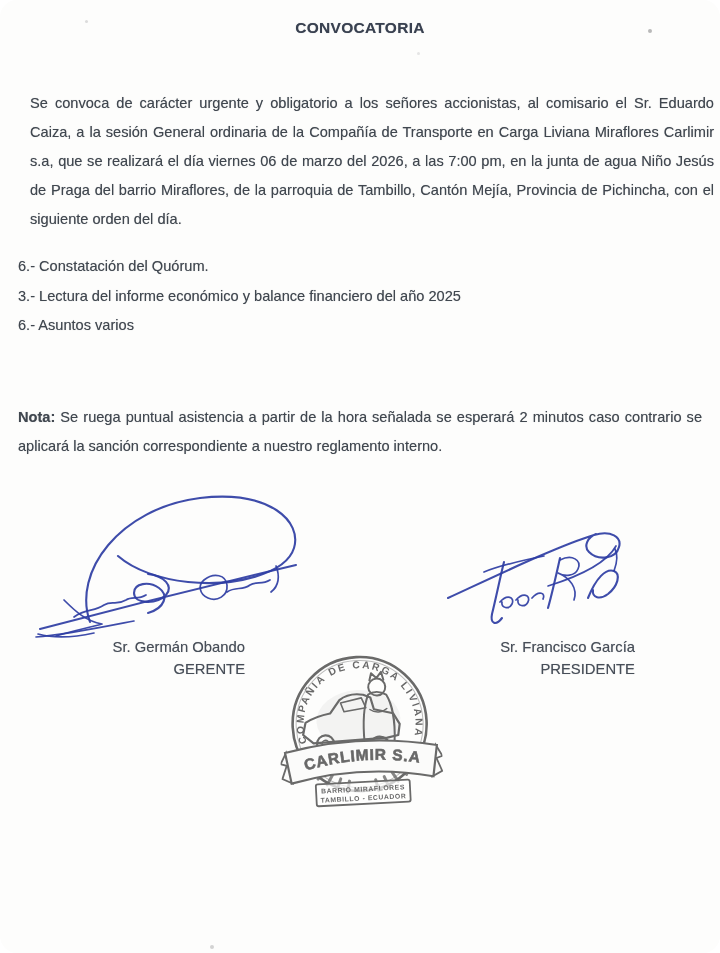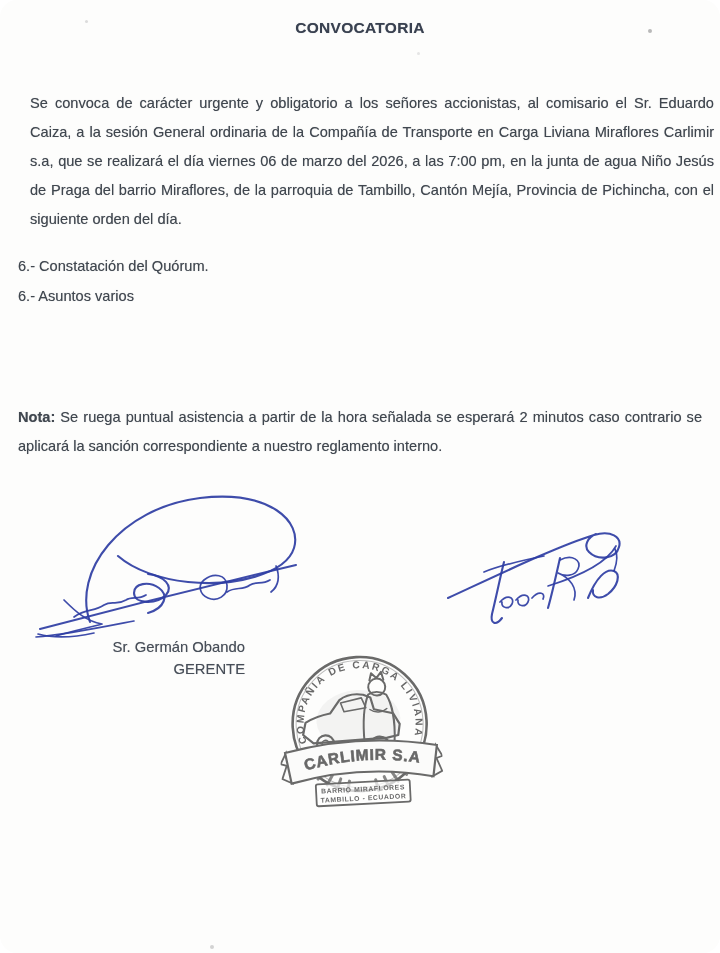--- a/index.html
+++ b/index.html
@@ -70,20 +70,21 @@
 <body>
 
 <div class="page">
 
   <h1 class="doc-title">CONVOCATORIA</h1>
 
   <p class="intro">Se convoca de carácter urgente y obligatorio a los señores accionistas,  al comisario el Sr. Eduardo Caiza, a la sesión General ordinaria de la Compañía de Transporte en Carga Liviana Miraflores Carlimir s.a, que se realizará el día viernes 06 de marzo del 2026, a las 7:00 pm, en la junta de agua Niño Jesús de Praga del barrio Miraflores, de la parroquia de Tambillo, Cantón Mejía, Provincia de Pichincha, con el siguiente orden del día.</p>
 
   <div class="agenda">
     <div class="agenda-item">6.- Constatación del Quórum.</div>
+    <div class="agenda-item">3.- Lectura del informe económico y balance financiero del año 2025</div>
     <div class="agenda-item">6.- Asuntos varios</div>
   </div>
 
   <p class="note"><b>Nota:</b><span> Se ruega puntual asistencia a partir de la hora señalada se esperará 2 minutos caso contrario se aplicará la sanción correspondiente a nuestro reglamento interno.</span></p>
 
   <svg class="sig sig-left" width="280" height="160" viewBox="0 0 280 160" aria-hidden="true">
     <path d="M 62 134 C 44 84 92 20 172 10 C 243 2 274 34 266 60 C 258 86 206 99 160 94 C 132 91 106 82 90 68"></path>
     <path d="M 120 86 C 136 88 146 98 138 107 C 128 117 106 116 106 105 C 106 95 121 93 131 100 C 141 107 137 120 120 125"></path>
     <path class="thin" d="M 46 129 C 58 120 66 124 76 117 C 84 112 88 118 98 112 C 104 108 110 112 118 107"></path>
     <path class="thin" d="M 176 92 C 186 84 198 87 199 97 C 200 108 189 114 180 110 C 171 106 170 97 176 92"></path>
@@ -107,20 +108,24 @@
     <path class="thin" d="M 130 44 C 142 38 152 44 148 53 C 145 60 135 61 128 57 C 140 62 148 72 144 84"></path>
     <path d="M 158 82 C 166 62 176 52 184 55 C 191 58 188 70 178 78 C 170 84 162 82 163 74"></path>
     <path class="thin" d="M 184 55 C 187 47 188 39 185 33"></path>
   </svg>
 
   <div class="signer signer-left">
     <div>Sr. Germán Obando</div>
     <div>GERENTE</div>
   </div>
 
+  <div class="signer signer-right">
+    <div>Sr. Francisco García</div>
+    <div>PRESIDENTE</div>
+  </div>
 
   <svg class="stamp" width="162" height="166" viewBox="0 0 162 166" aria-hidden="true">
     <defs>
       <path id="arcTop" d="M 27.4 92.4 A 56 56 0 1 1 134.6 92.4"></path>
       <path id="bannerCurve" d="M 16 122 Q 81 104 148 120"></path>
     </defs>
 
     <ellipse cx="80" cy="72" rx="42" ry="30" fill="rgba(90,90,90,0.07)"></ellipse>
 
     <circle class="ln" cx="81" cy="76" r="67" stroke-width="2.6"></circle>

